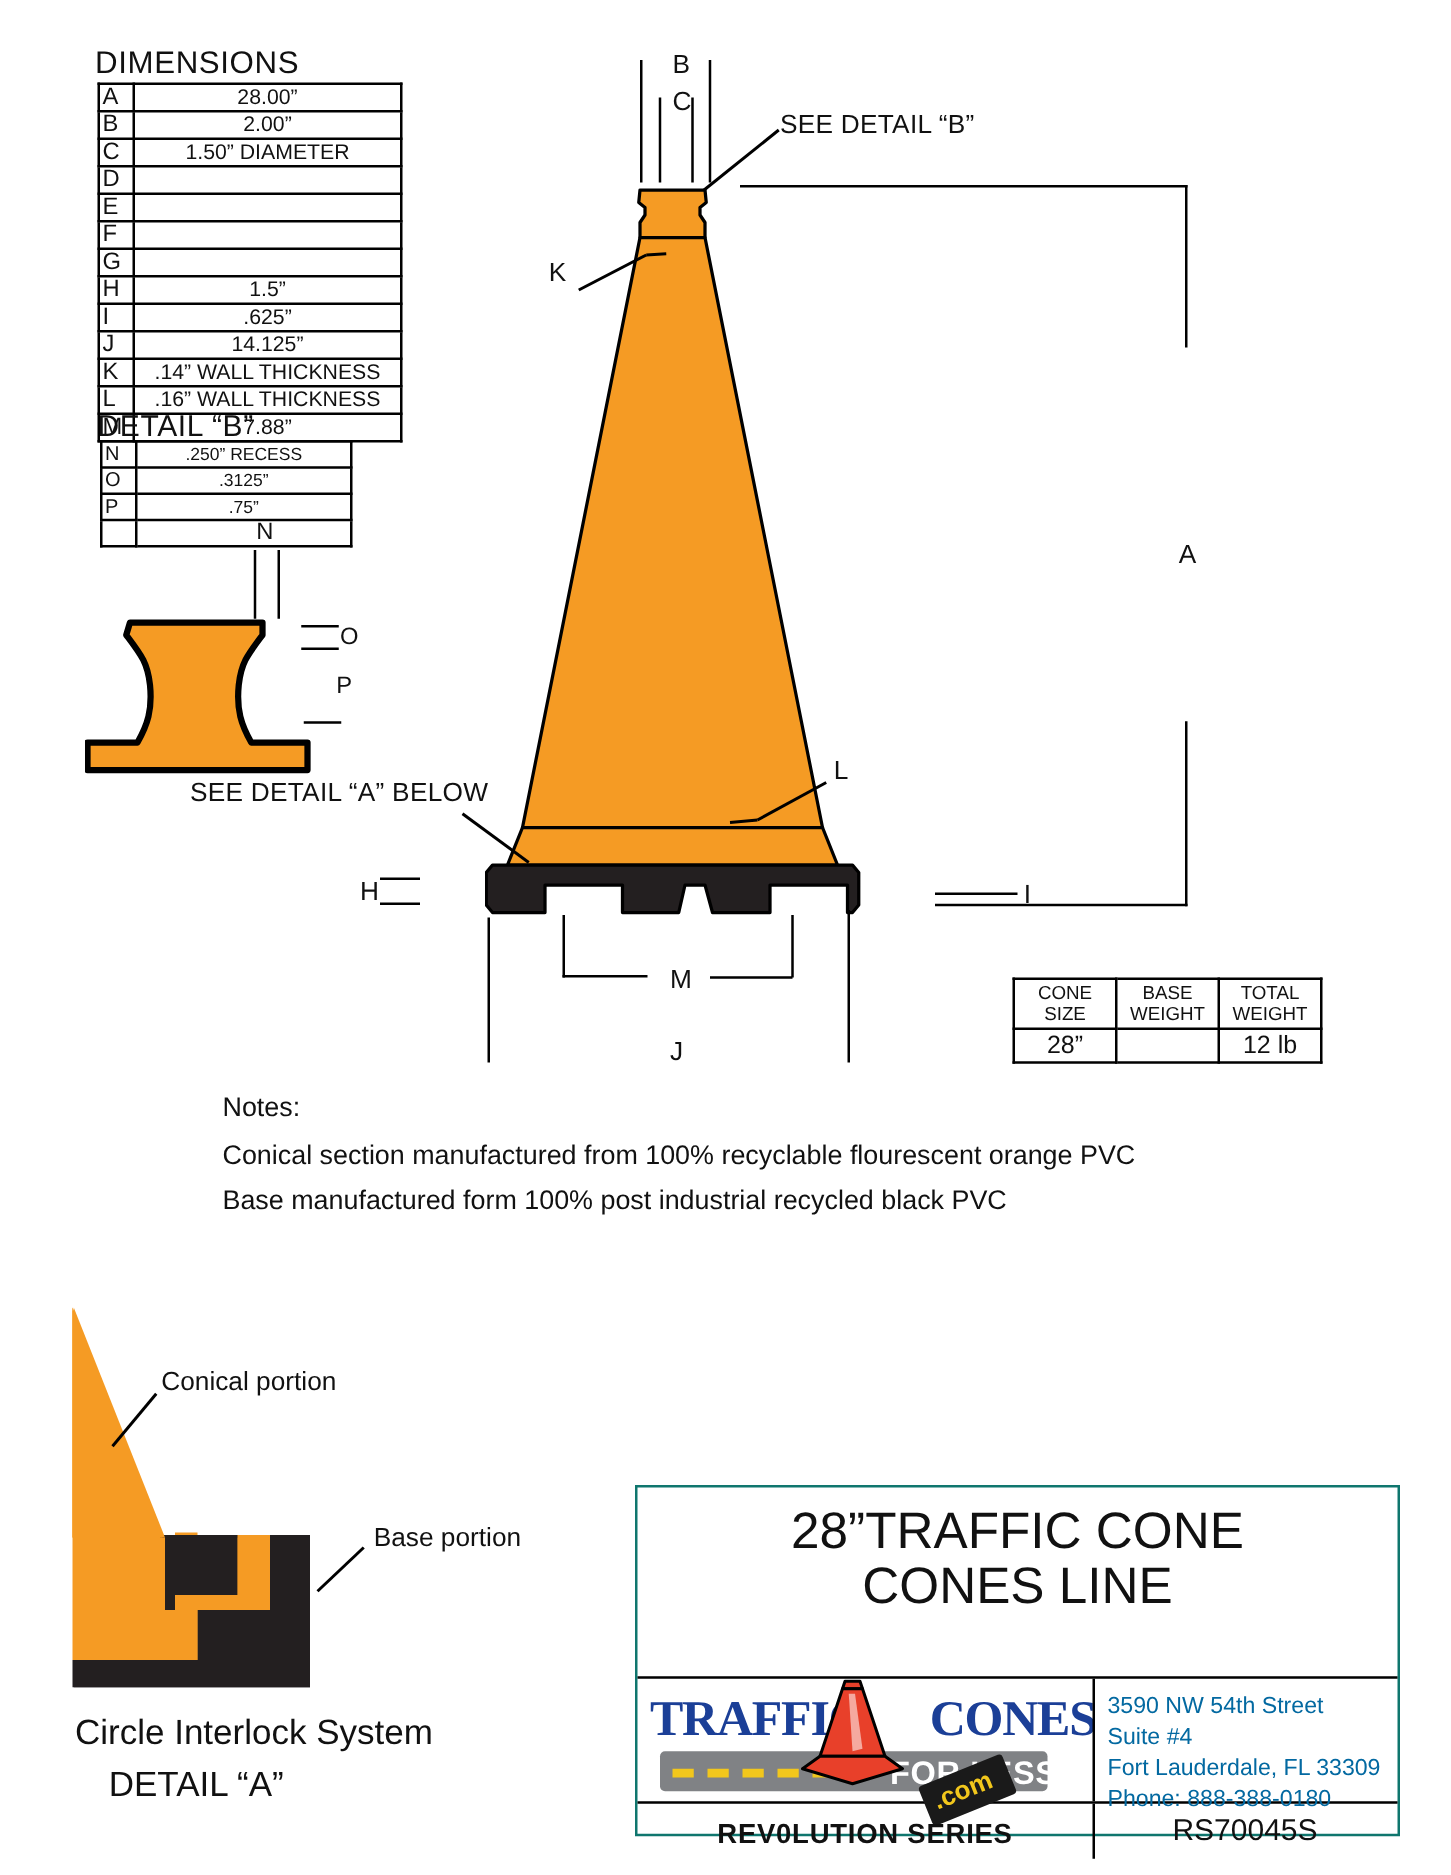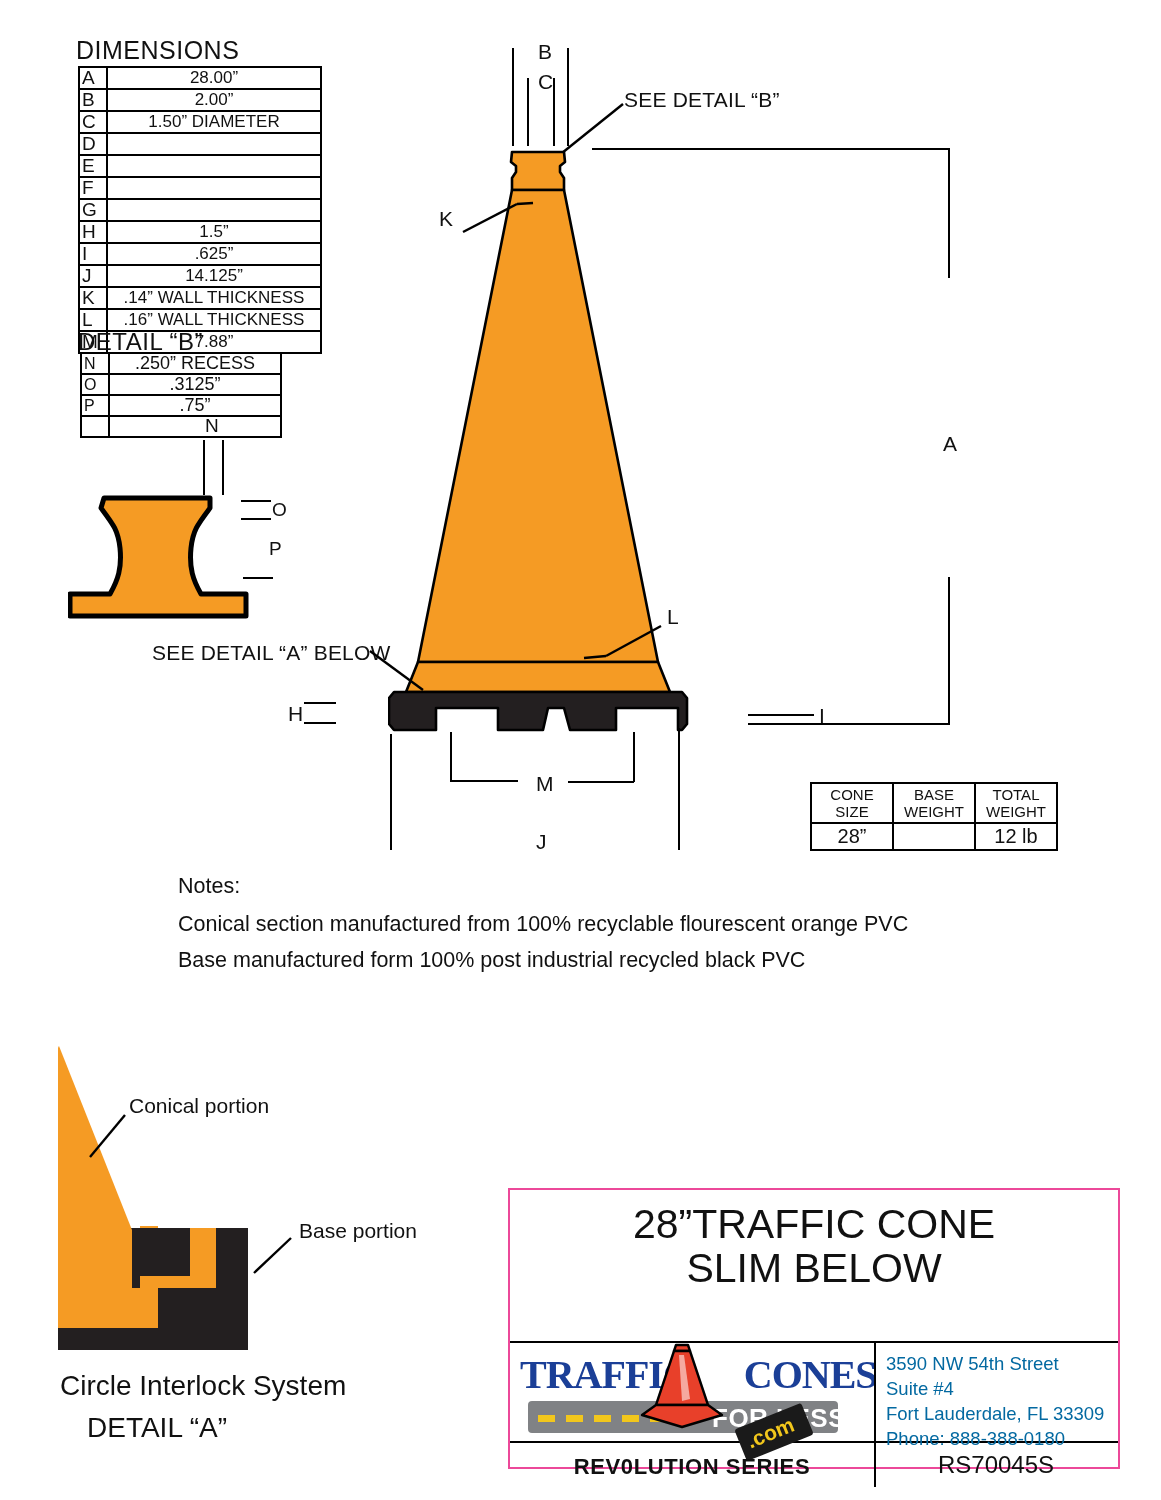--- a/index.html
+++ b/index.html
@@ -37,21 +37,21 @@
     line-height: 20px;
     color: #111;
   }
   table.spec td.key {
     width: 24px;
     font-size: 19px;
     text-align: left;
     padding-left: 2px;
     line-height: 18px;
   }
-  table.detailb td { height: 19px; line-height: 19px; font-size: 18px; }
+  table.detailb td { height: 19px; line-height: 19px; font-size: 14px; }
   table.detailb td.key { font-size: 16px; }
 
   
   table.weights {
     border-collapse: collapse;
     table-layout: fixed;
     border: 2px solid #c4b5fd;
   }
   table.weights td {
     border: 2px solid #000;
@@ -86,21 +86,21 @@
     color: #111;
     white-space: nowrap;
   }
 
   
   .rule-h { background: #000; height: 2px; }
   .rule-v { background: #000; width: 2px; }
 
   
   .titleblock {
-    border: 2px solid #ec4899;
+    border: 2px solid #0f766e;
     box-sizing: border-box;
     background: #fff;
   }
   .tb-title {
     text-align: center;
     font-size: 41px;
     line-height: 44px;
     color: #111;
     padding-top: 12px;
   }
@@ -323,21 +323,21 @@
 
 <div class="abs rule-h" style="left:592px; top:148px; width:358px;"></div>
 <div class="abs rule-v" style="left:948px; top:148px; height:130px;"></div>
 <div class="abs lbl" style="left:943px; top:432px;">A</div>
 <div class="abs rule-v" style="left:948px; top:577px; height:148px;"></div>
 <div class="abs rule-h" style="left:748px; top:723px; width:202px;"></div>
 
 <div class="abs rule-h" style="left:748px; top:714px; width:66px;"></div>
 <div class="abs lbl" style="left:819px; top:704px;">I</div>
 
-<div class="abs callout" style="left:152px; top:641px;">SEE DETAIL “A” BELOW</div>
+<div class="abs callout" style="left:152px; top:623px;">SEE DETAIL “A” BELOW</div>
 <svg class="abs" width="70" height="48" style="left:368px; top:648px;">
   <line x1="2" y1="3" x2="55" y2="42" stroke="#000" stroke-width="2.4"></line>
 </svg>
 
 <div class="abs rule-h" style="left:304px; top:702px; width:32px;"></div>
 <div class="abs lbl" style="left:288px; top:702px;">H</div>
 <div class="abs rule-h" style="left:304px; top:722px; width:32px;"></div>
 
 <div class="abs rule-v" style="left:450px; top:732px; height:50px;"></div>
 <div class="abs rule-v" style="left:633px; top:732px; height:50px;"></div>
@@ -418,21 +418,21 @@
   <line x1="42" y1="3" x2="5" y2="38" stroke="#000" stroke-width="2.4"></line>
 </svg>
 
 <div class="abs detail-cap" style="left:30px; top:1370px;margin-left:30px;">Circle Interlock System</div>
 <div class="abs detail-cap" style="left:87px; top:1412px;">DETAIL “A”</div>
 
 <div class="abs titleblock" style="left:508px; top:1188px; width:612px; height:281px;">
 
   <div style="height:108px;">
     <div class="tb-title">28”TRAFFIC CONE</div>
-    <div class="tb-title" style="padding-top:0;">SLIM BELOW</div>
+    <div class="tb-title" style="padding-top:0;">CONES LINE</div>
   </div>
 
   <div class="tb-divider" style="margin-top:43px;"></div>
 
   <div style="position:relative; height:98px;">
 
     <div class="abs logo-wrap" style="left:10px; top:2px;">
       <div class="logo-bar"></div>
       <div class="logo-dash" style="left:18px;"></div>
       <div class="logo-dash" style="left:46px;"></div>

